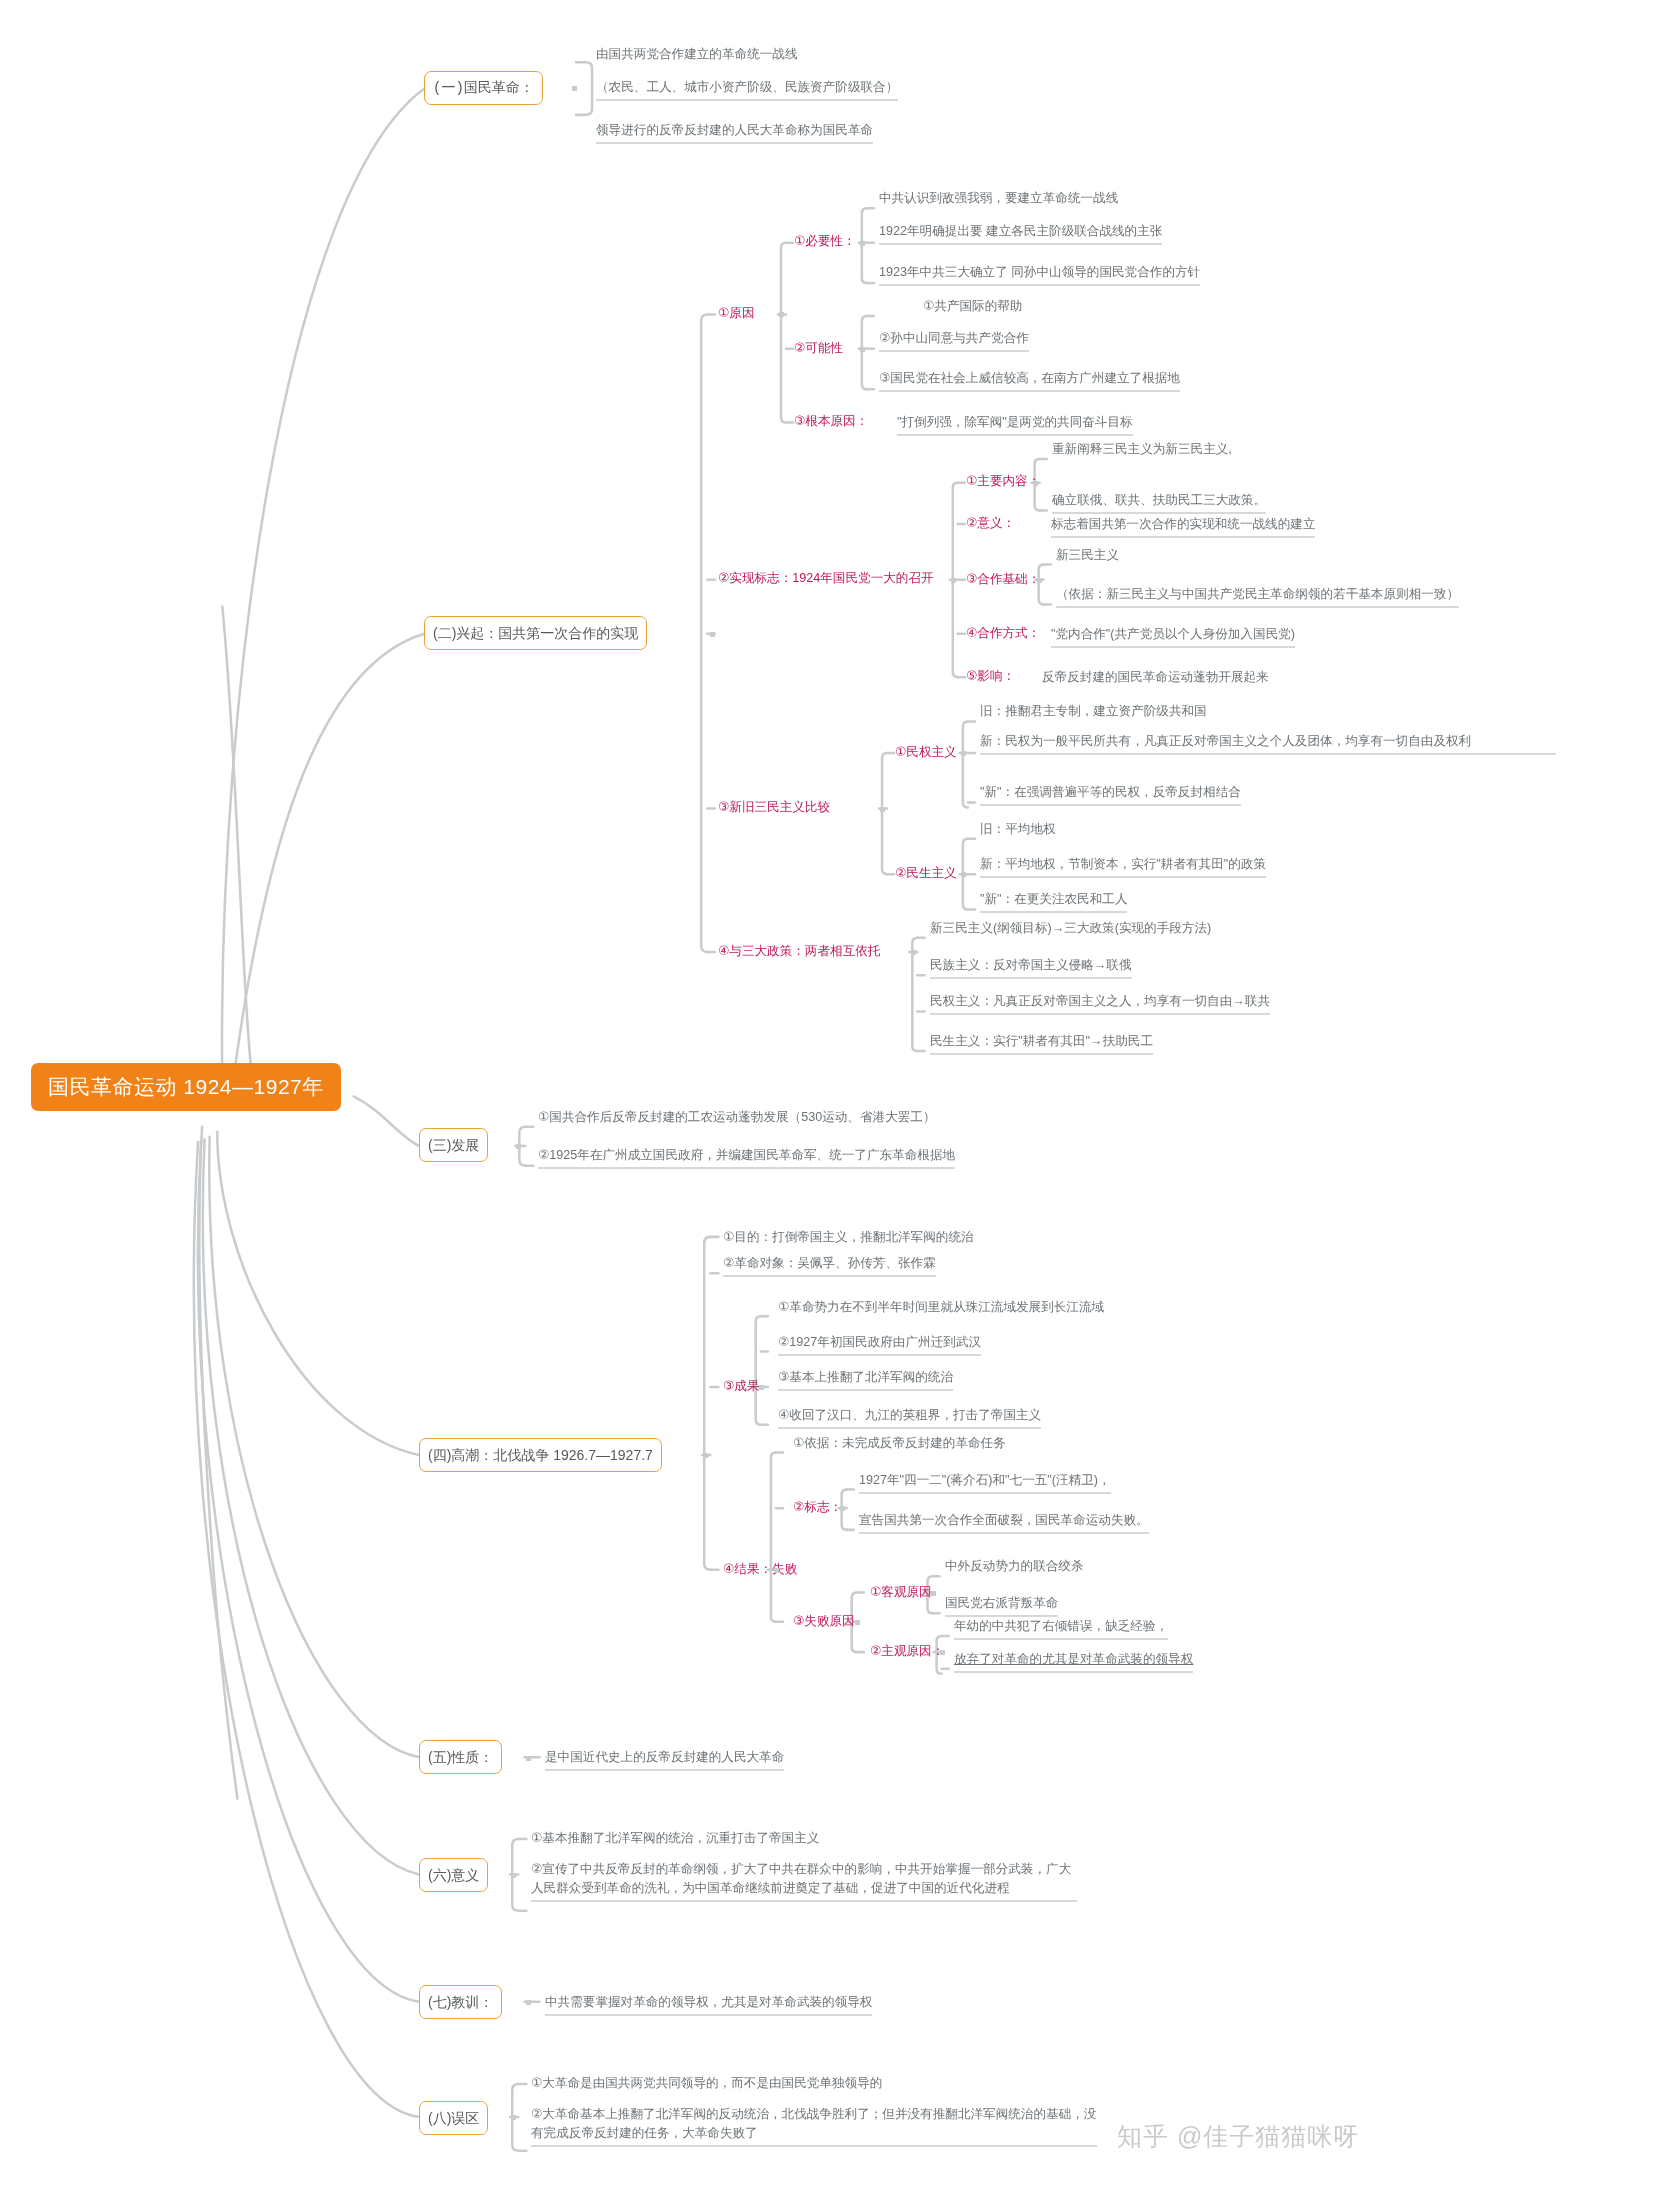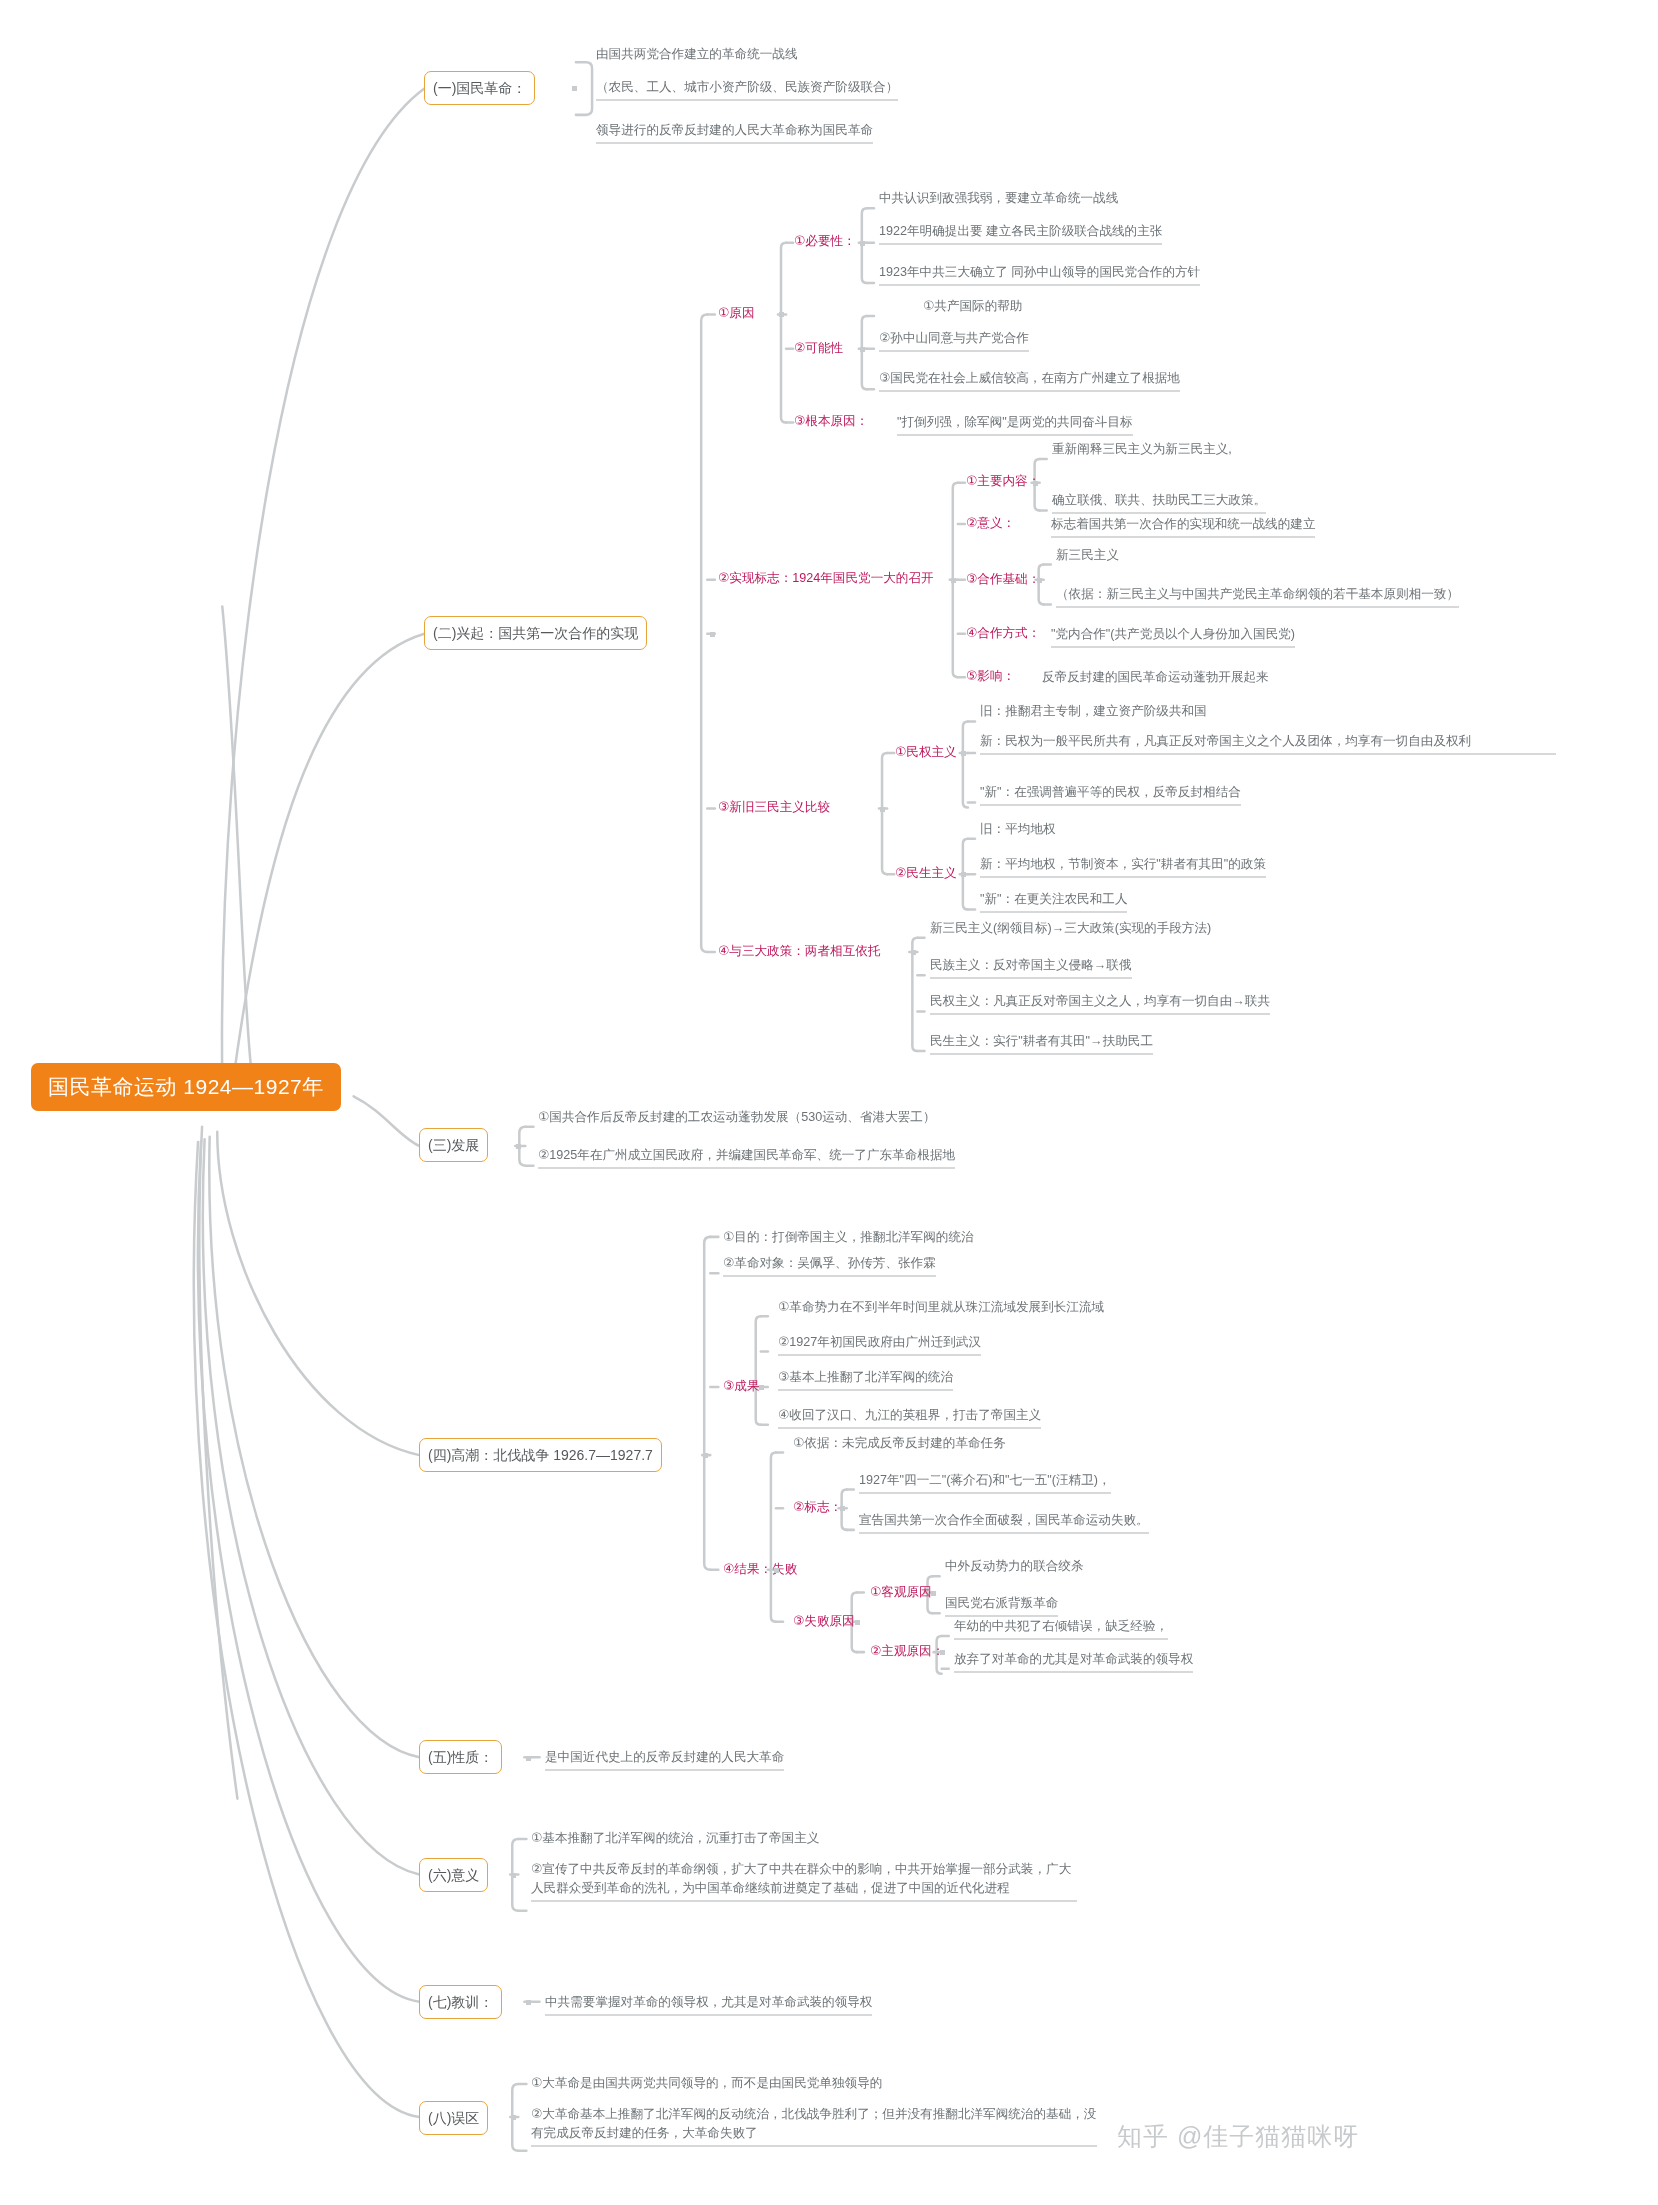--- a/index.html
+++ b/index.html
@@ -242,21 +242,21 @@
 
       <path d="M 1010 4190 L 1026 4190"></path>
       <path d="M 1026 4125 Q 1014 4125 1014 4137 L 1014 4245 Q 1014 4257 1026 4257"></path>
       <path d="M 1026 4125 L 1042 4125"></path>
       <path d="M 1026 4257 L 1042 4257"></path>
     </g>
   </svg>
 
   <div class="root-node" style="left:31px;top:1063px;">国民革命运动  1924—1927年</div>
 
-  <div class="l1" style="left:424px;top:71px;">(一)国民革命：</div>
+  <div class="l1" style="left:424px;top:71px;font-family:Liberation Mono, monospace;">(一)国民革命：</div>
   <div class="dot" style="left:572px;top:86px;"></div>
   <div class="tx" style="left:596px;top:45px;">由国共两党合作建立的革命统一战线</div>
   <div class="tx u" style="left:596px;top:78px;">（农民、工人、城市小资产阶级、民族资产阶级联合）</div>
   <div class="tx u" style="left:596px;top:121px;">领导进行的反帝反封建的人民大革命称为国民革命</div>
 
   <div class="l1" style="left:424px;top:616px;">(二)兴起：国共第一次合作的实现</div>
   <div class="dot" style="left:710px;top:632px;"></div>
 
   <div class="node-lbl" style="left:718px;top:305px;">①原因</div>
   <div class="dot" style="left:779px;top:312px;"></div>
@@ -352,21 +352,21 @@
   <div class="dot" style="left:855px;top:1620px;"></div>
 
   <div class="node-lbl" style="left:870px;top:1584px;">①客观原因</div>
   <div class="dot" style="left:931px;top:1591px;"></div>
   <div class="tx" style="left:945px;top:1557px;">中外反动势力的联合绞杀</div>
   <div class="tx u" style="left:945px;top:1594px;">国民党右派背叛革命</div>
 
   <div class="node-lbl" style="left:870px;top:1643px;">②主观原因：</div>
   <div class="dot" style="left:940px;top:1650px;"></div>
   <div class="tx u" style="left:954px;top:1617px;">年幼的中共犯了右倾错误，缺乏经验，</div>
-  <div class="tx u" style="left:954px;top:1650px;">放弃了对革命的尤其是对革命武装的领导权</div>
+  <div class="tx u" style="left:954px;top:1650px;text-decoration:underline;">放弃了对革命的尤其是对革命武装的领导权</div>
 
   <div class="l1" style="left:419px;top:1740px;">(五)性质：</div>
   <div class="dot" style="left:526px;top:1756px;"></div>
   <div class="tx u" style="left:545px;top:1748px;">是中国近代史上的反帝反封建的人民大革命</div>
 
   <div class="l1" style="left:419px;top:1858px;">(六)意义</div>
   <div class="dot" style="left:511px;top:1873px;"></div>
   <div class="tx" style="left:531px;top:1829px;">①基本推翻了北洋军阀的统治，沉重打击了帝国主义</div>
   <div class="tx wrap u" style="left:531px;top:1860px;width:546px;">②宣传了中共反帝反封的革命纲领，扩大了中共在群众中的影响，中共开始掌握一部分武装，广大人民群众受到革命的洗礼，为中国革命继续前进奠定了基础，促进了中国的近代化进程</div>
 

